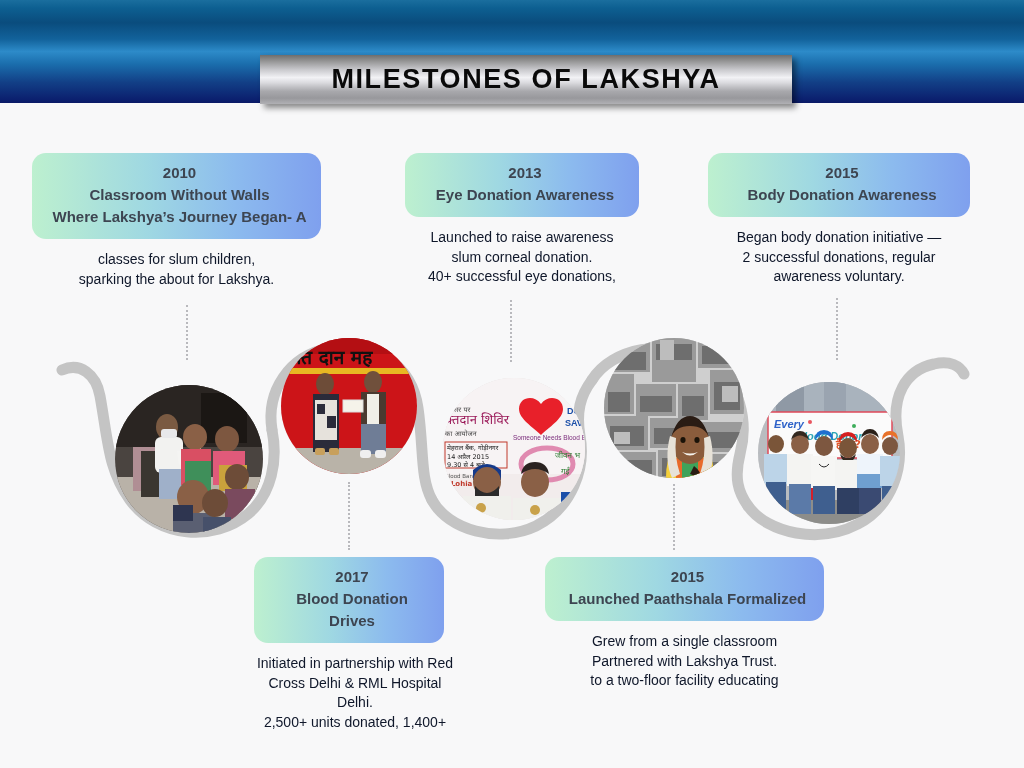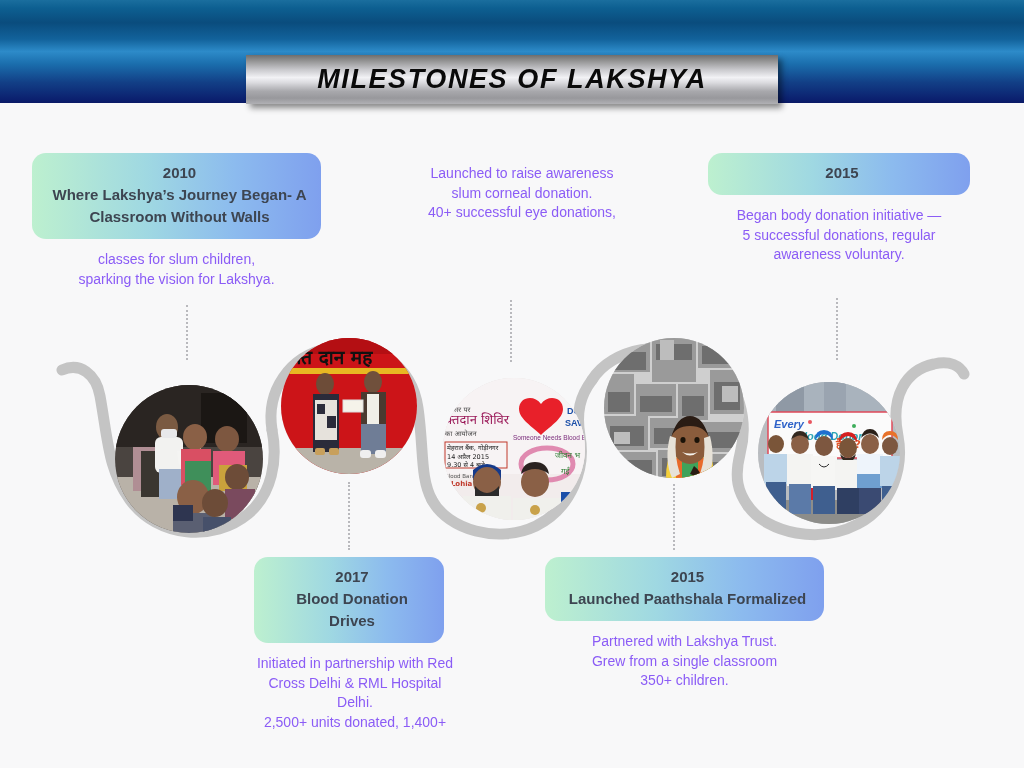--- a/index.html
+++ b/index.html
@@ -29,38 +29,37 @@
         #2d8bc9 50%,
         #1b6ead 62%,
         #123f86 80%,
         #0b1f6e 97%,
         #0a1a66 100%);
   }
 
   
   #title-plate {
     position: absolute;
-    left: 246px;
+    left: 260px;
     top: 55px;
     width: 532px;
     height: 49px;
     background: linear-gradient(to bottom,
         #6e6e6e 0%,
         #8d8d8d 10%,
         #c9c9cd 30%,
         #f2f2f5 46%,
         #dcdce0 56%,
         #a8a8ac 74%,
         #98989c 88%,
         #b0b0b4 100%);
     box-shadow: 4px 4px 6px rgba(0,0,0,0.45);
     display: flex;
     align-items: center;
     justify-content: center;
-    font-style: italic;
   }
   #title-plate .title-text {
     font-size: 27px;
     font-weight: bold;
     color: #0a0a0a;
     letter-spacing: 1.6px;
     white-space: nowrap;
   }
 
   
@@ -96,21 +95,21 @@
     box-sizing: border-box;
   }
   .card-head .yr {
     display: block;
   }
   .card-head .ttl {
     display: block;
   }
   .card-body {
     margin-top: 11px;
-    color: #8b5cf6;
+    color: #0f172a;
     font-size: 14px;
     line-height: 19.5px;
     padding: 0 6px;
   }
   .card-body div { white-space: nowrap; }
 
   
   .photo {
     position: absolute;
     border-radius: 50%;
@@ -342,44 +341,49 @@
 
 <div class="connector" style="left:186px; top:305px; height:55px;"></div>
 <div class="connector" style="left:348px; top:482px; height:68px;"></div>
 <div class="connector" style="left:510px; top:300px; height:62px;"></div>
 <div class="connector" style="left:673px; top:484px; height:66px;"></div>
 <div class="connector" style="left:836px; top:298px; height:62px;"></div>
 
 <div class="card" style="left:32px; top:153px; width:289px;">
   <div class="card-head">
     <span class="yr">2010</span>
+    <span class="ttl">Classroom Without Walls</span>
     <span class="ttl">Where Lakshya’s Journey Began- A</span>
-    <span class="ttl">Classroom Without Walls</span>
   </div>
   <div class="card-body">
     <div>classes for slum children,</div>
-    <div>sparking the vision for Lakshya.</div>
+    <div>sparking the about for Lakshya.</div>
   </div>
 </div>
 
 <div class="card" style="left:405px; top:153px; width:234px;">
+  <div class="card-head">
+    <span class="yr">2013</span>
+    <span class="ttl">Eye Donation Awareness</span>
+  </div>
   <div class="card-body">
     <div>Launched to raise awareness</div>
     <div>slum corneal donation.</div>
     <div>40+ successful eye donations,</div>
   </div>
 </div>
 
 <div class="card" style="left:708px; top:153px; width:262px;">
   <div class="card-head">
     <span class="yr">2015</span>
+    <span class="ttl">Body Donation Awareness</span>
   </div>
   <div class="card-body">
     <div>Began body donation initiative —</div>
-    <div>5 successful donations, regular</div>
+    <div>2 successful donations, regular</div>
     <div>awareness voluntary.</div>
   </div>
 </div>
 
 <div class="card" style="left:254px; top:557px; width:190px;">
   <div class="card-head">
     <span class="yr">2017</span>
     <span class="ttl">Blood Donation Drives</span>
   </div>
   <div class="card-body" style="width:226px; margin-left:-18px;">
@@ -389,17 +393,17 @@
     <div>2,500+ units donated, 1,400+</div>
   </div>
 </div>
 
 <div class="card" style="left:545px; top:557px; width:279px;">
   <div class="card-head">
     <span class="yr">2015</span>
     <span class="ttl">Launched Paathshala Formalized</span>
   </div>
   <div class="card-body">
+    <div>Grew from a single classroom</div>
     <div>Partnered with Lakshya Trust.</div>
-    <div>Grew from a single classroom</div>
-    <div>350+ children.</div>
+    <div>to a two-floor facility educating</div>
   </div>
 </div>
 
 </body></html>

